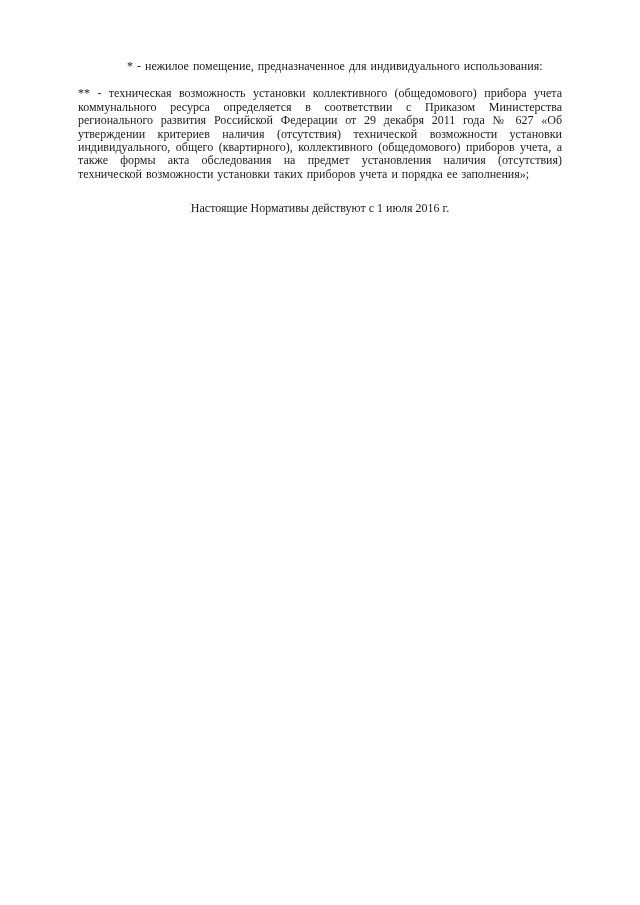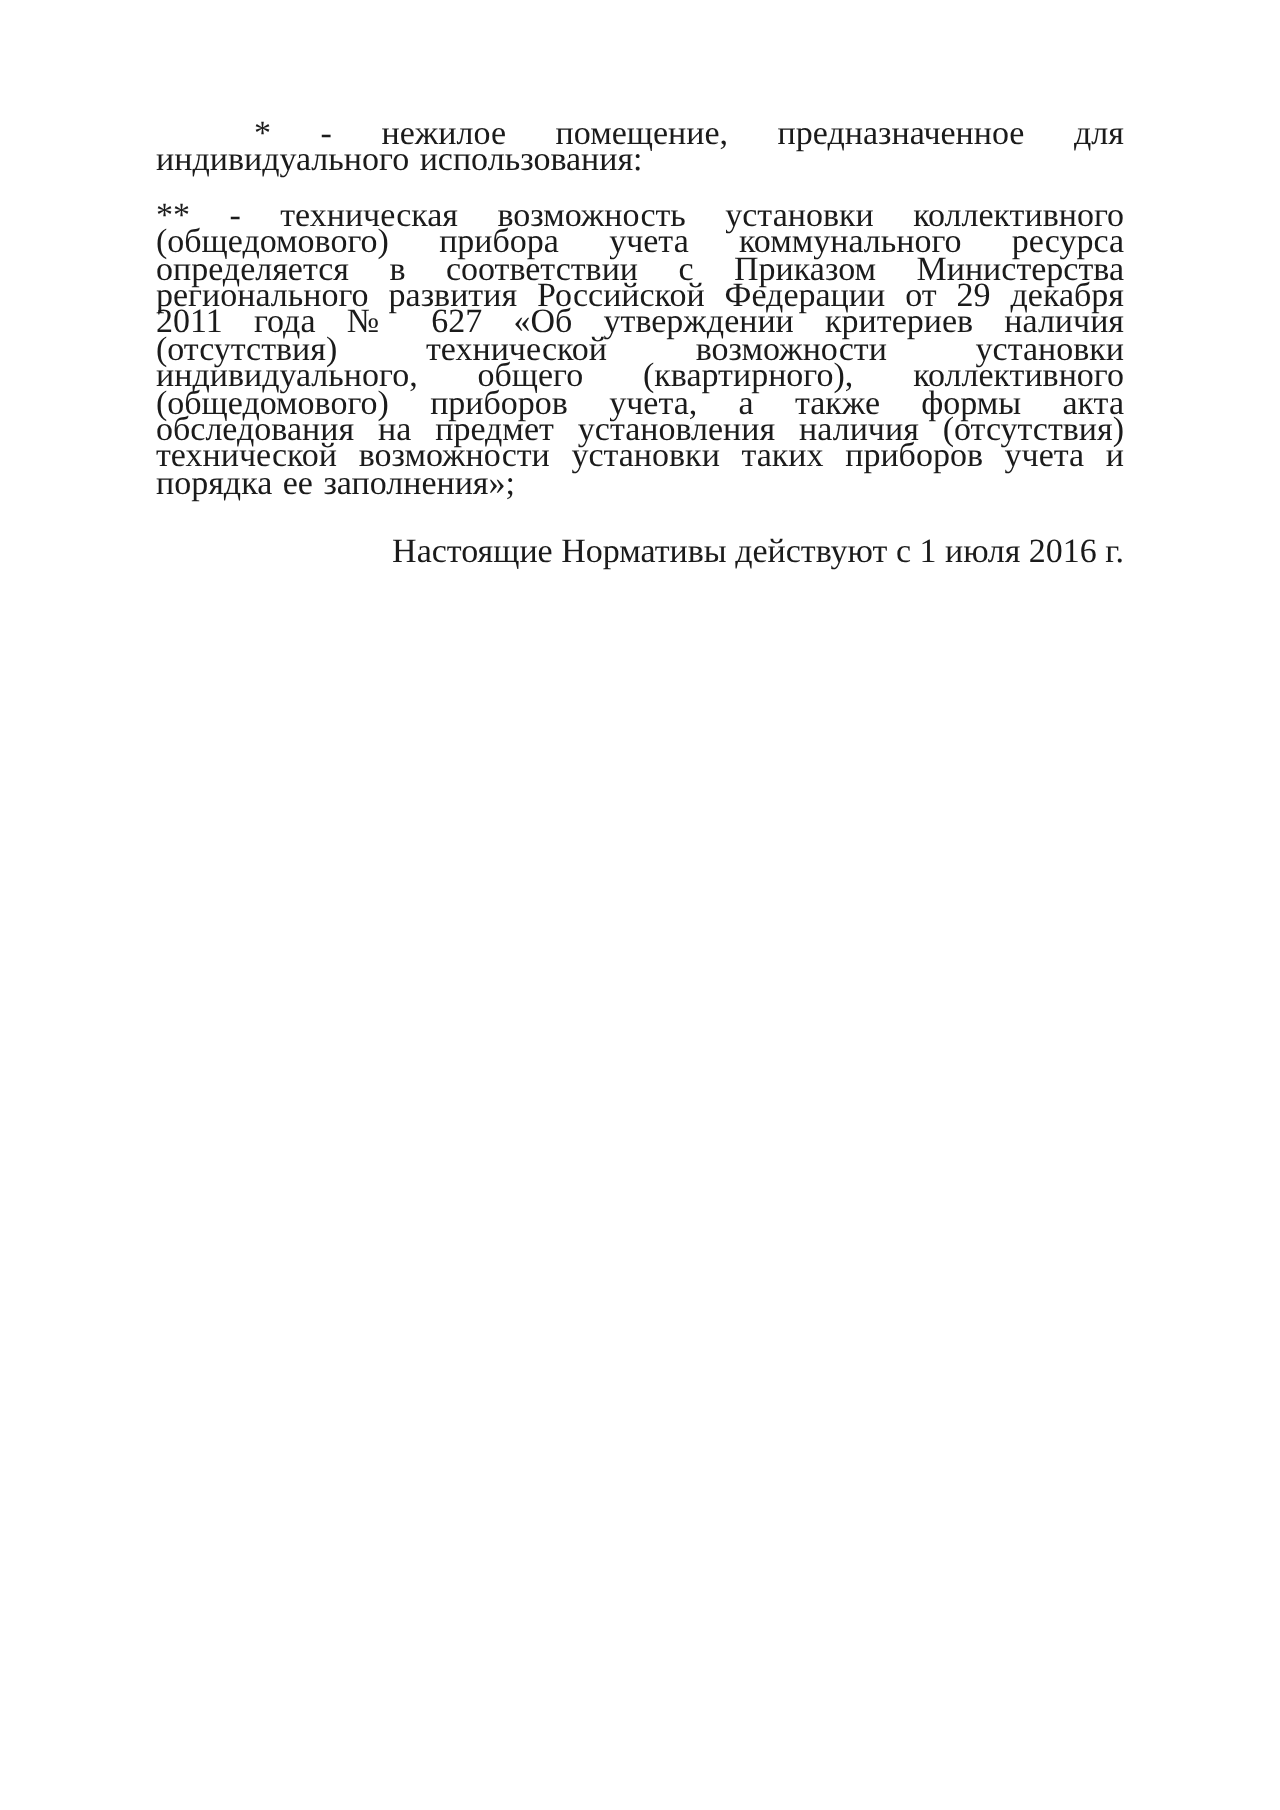--- a/index.html
+++ b/index.html
@@ -13,34 +13,34 @@
     height: 905px;
     box-sizing: border-box;
     background: #ffffff;
     padding: 60px 78px 0 78px;
     overflow: hidden;
     font-family: "Liberation Serif", "DejaVu Serif", serif;
     color: #1b1b1b;
   }
   .para {
     margin: 0 0 14px 0;
-    font-size: 17px;
+    font-size: 12px;
     line-height: 13.4px;
     text-align: justify;
     text-justify: inter-word;
     word-spacing: 1px;
   }
   .para.first-line-indent {
     text-indent: 49px;
   }
   .para.block-double {
     margin-bottom: 21px;
   }
   .para.note {
-    text-align: right;
+    text-align: center;
     word-spacing: normal;
     margin-bottom: 0;
   }
 </style>
 </head>
 <body>
 
 <div class="page">
   <p class="para first-line-indent">* - нежилое помещение, предназначенное для индивидуального использования:</p>
 

